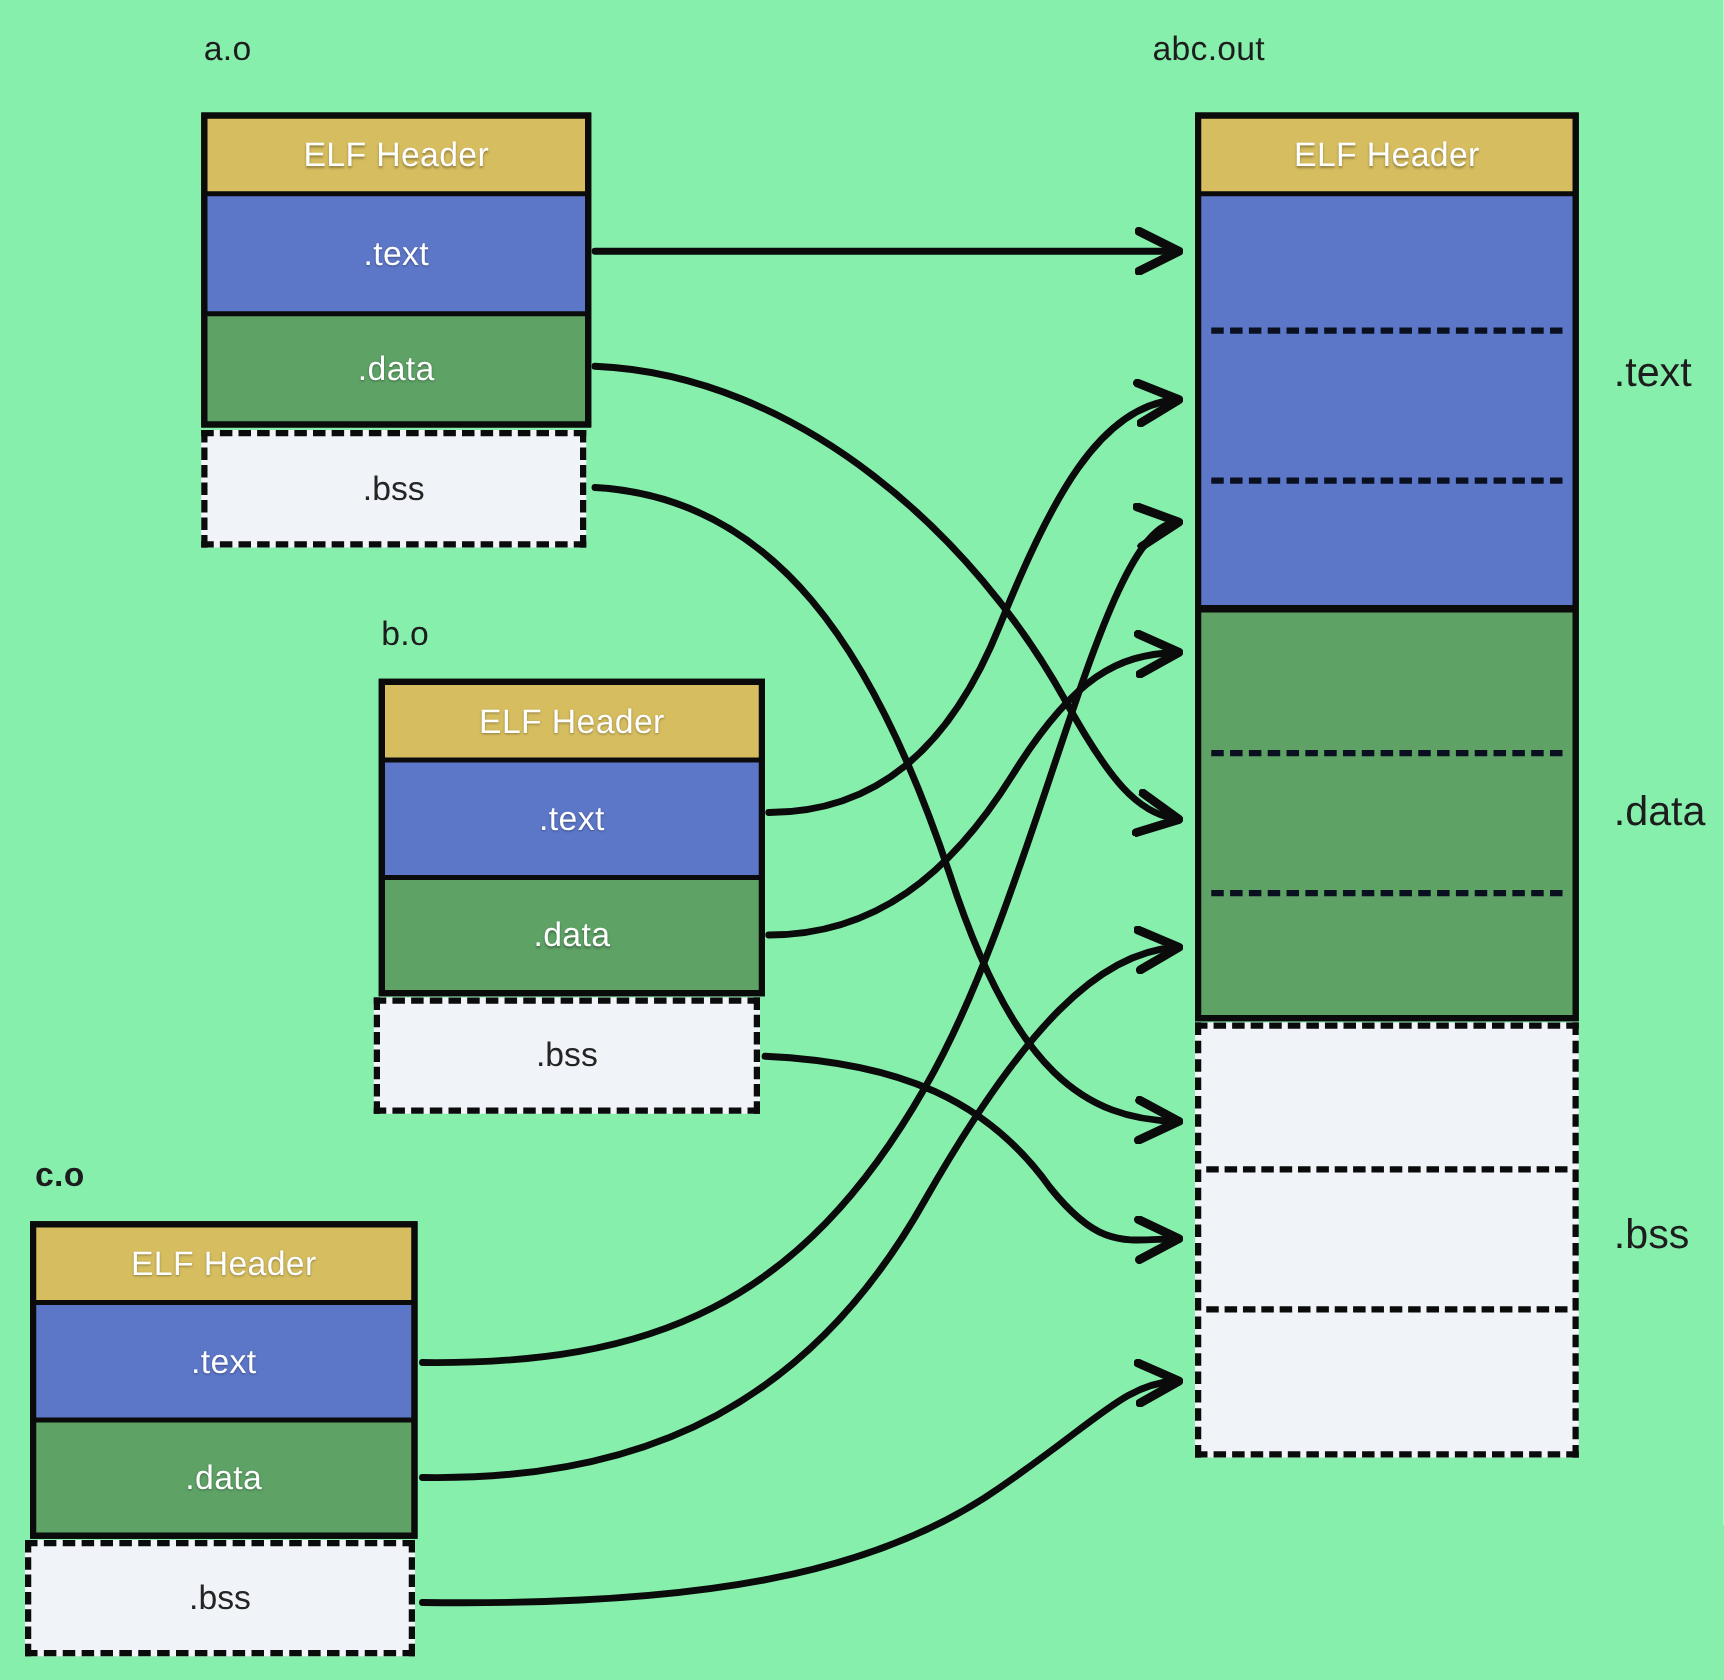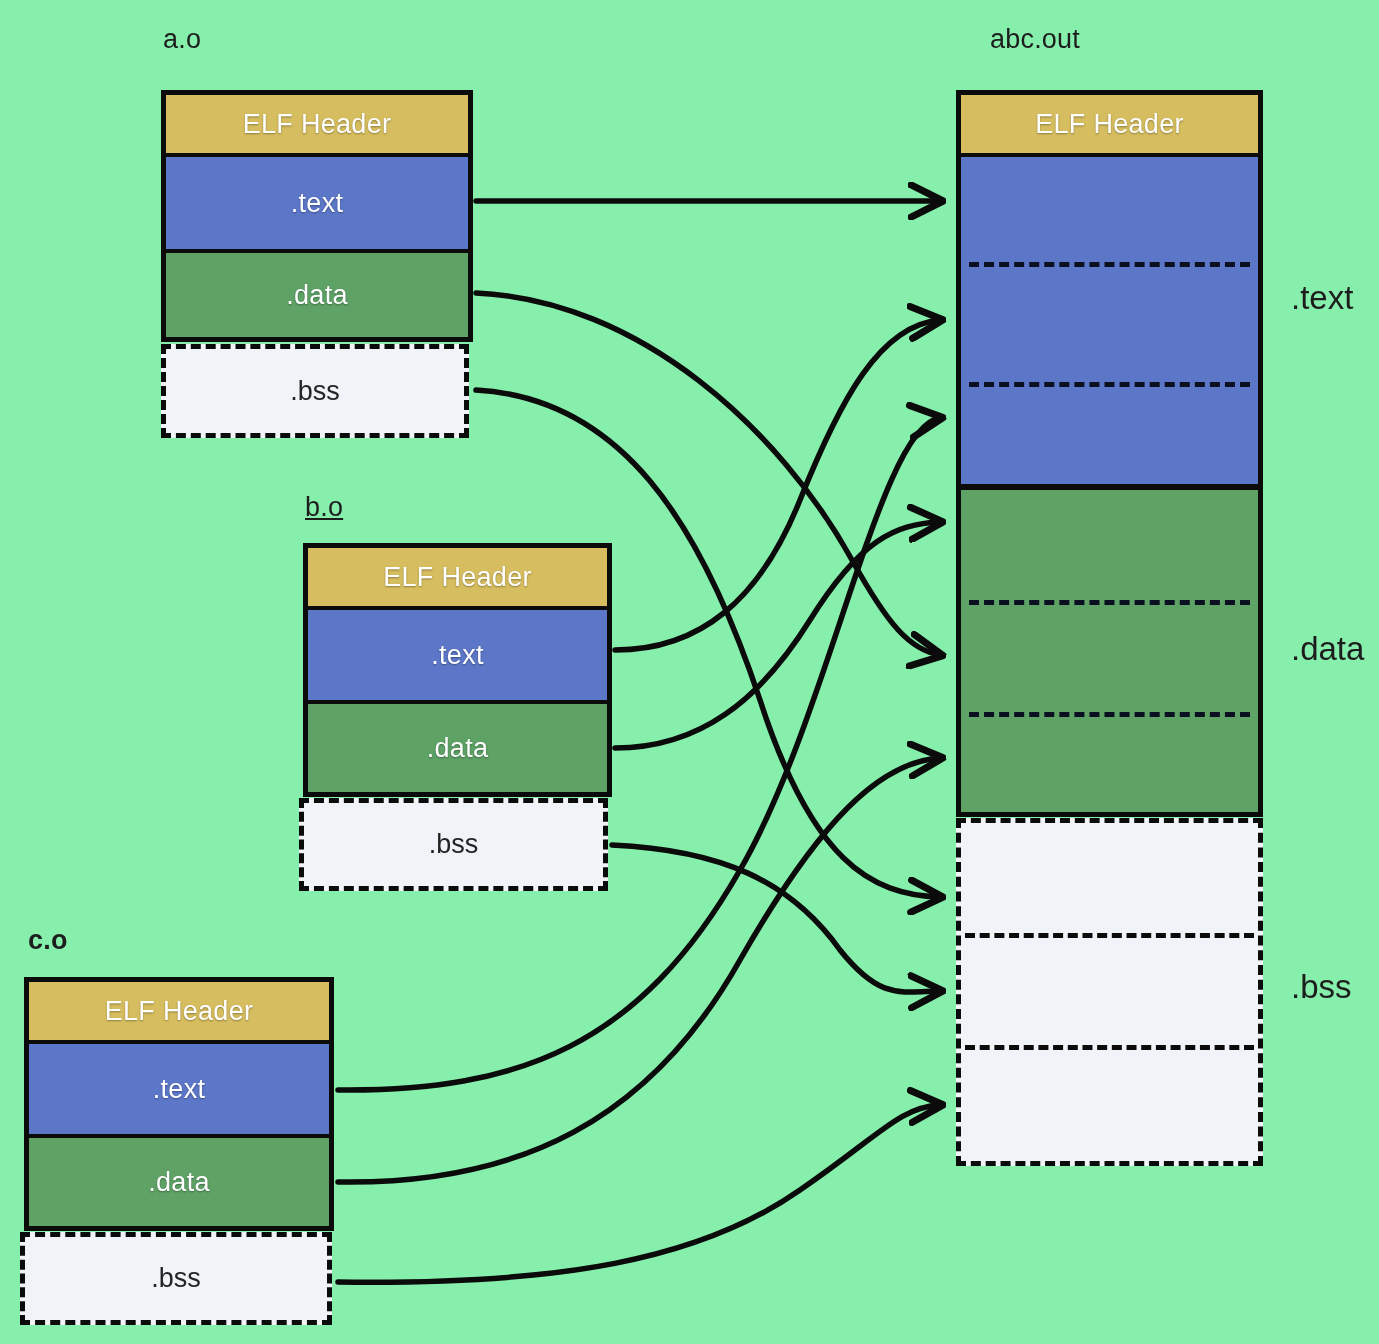--- a/index.html
+++ b/index.html
@@ -114,21 +114,21 @@
     <div class="solid-box" style="left:161px; top:90px; width:312px; height:252px;">
       <div class="seg seg-elf" style="top:0px; height:58px;">ELF Header</div>
       <div class="seg seg-text" style="top:62px; height:92px;">.text</div>
       <div class="seg seg-data" style="top:158px; height:84px;">.data</div>
     </div>
 
     <div class="bss-box" style="left:161px; top:344px; width:308px; height:94px;">.bss</div>
   </div>
 
   <div class="objfile">
-    <div class="file-label" style="left:305px; top:492px;text-decoration:underline;">b.o</div>
+    <div class="file-label" style="left:305px; top:492px;">b.o</div>
 
     <div class="solid-box" style="left:303px; top:543px; width:309px; height:254px;">
       <div class="seg seg-elf" style="top:0px; height:58px;">ELF Header</div>
       <div class="seg seg-text" style="top:62px; height:90px;">.text</div>
       <div class="seg seg-data" style="top:156px; height:88px;">.data</div>
     </div>
 
     <div class="bss-box" style="left:299px; top:798px; width:309px; height:93px;">.bss</div>
   </div>
 
@@ -138,21 +138,21 @@
     <div class="solid-box" style="left:24px; top:977px; width:310px; height:254px;">
       <div class="seg seg-elf" style="top:0px; height:58px;">ELF Header</div>
       <div class="seg seg-text" style="top:62px; height:90px;">.text</div>
       <div class="seg seg-data" style="top:156px; height:88px;">.data</div>
     </div>
 
     <div class="bss-box" style="left:20px; top:1232px; width:312px; height:93px;">.bss</div>
   </div>
 
   <div class="objfile">
-    <div class="file-label" style="left:990px; top:24px;">abc.out</div>
+    <div class="file-label" style="left:922px; top:24px;">abc.out</div>
 
     <div class="out-solid" style="left:956px; top:90px; width:307px; height:727px;">
 
       <div class="out-seg seg seg-elf" style="top:0px; height:58px;">ELF Header</div>
 
       <div class="out-seg seg-text" style="top:62px; height:327px;">
         <div class="out-divider" style="top:105px;"></div>
         <div class="out-divider" style="top:225px;"></div>
       </div>
 

